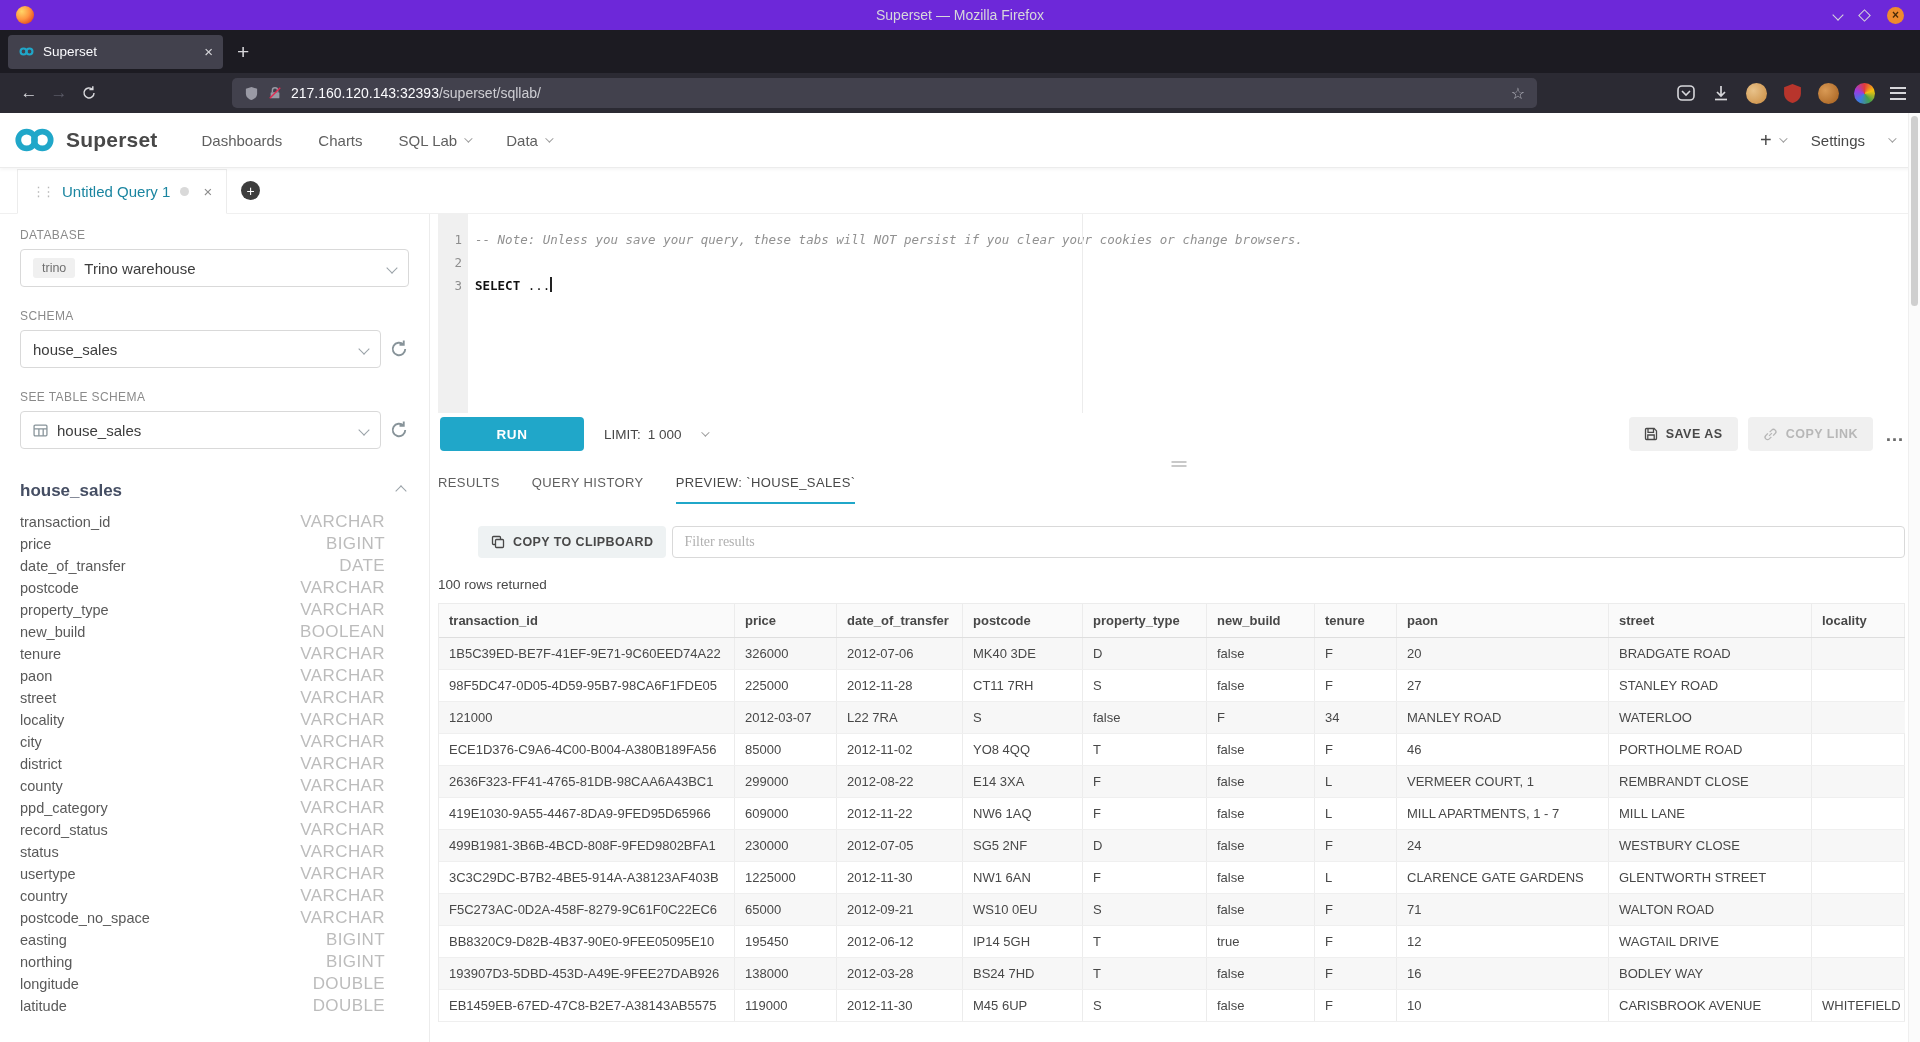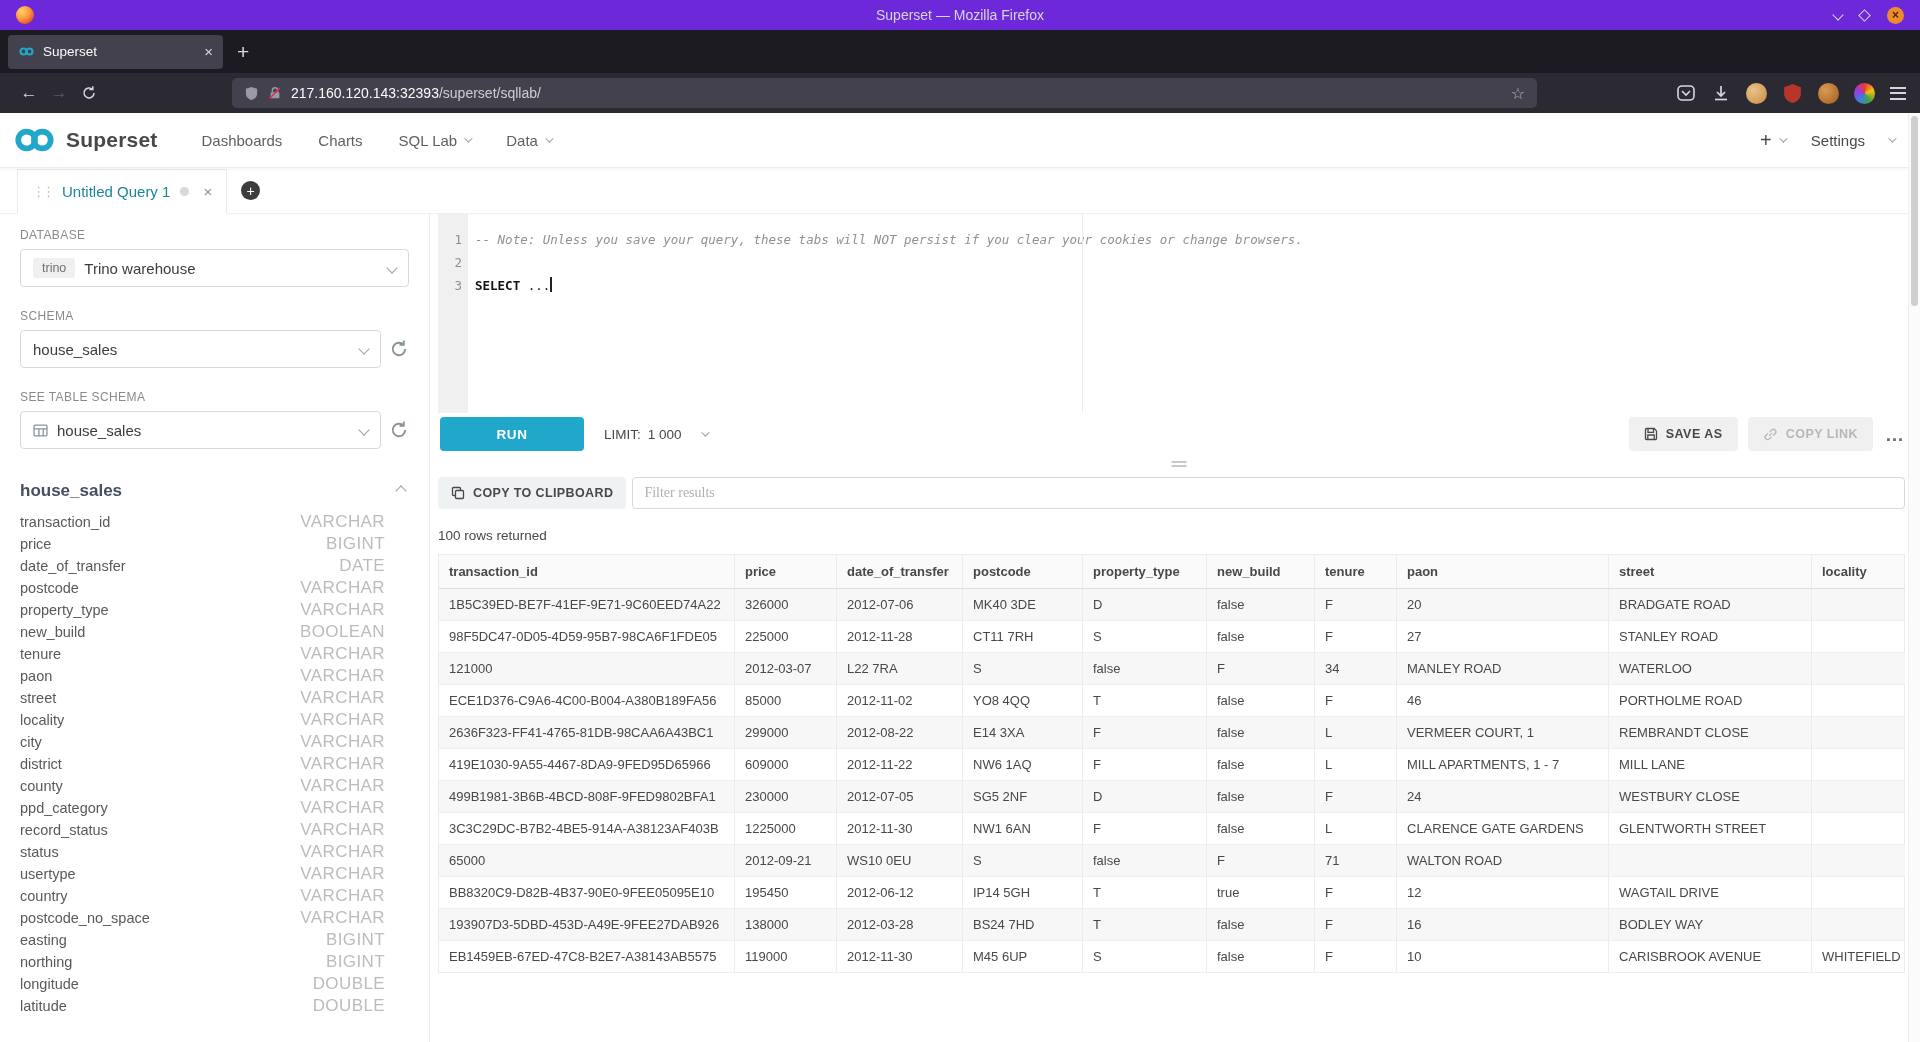--- a/index.html
+++ b/index.html
@@ -108,21 +108,21 @@
   .sec-btn + .sec-btn { margin-left:10px; }
   .more-btn { margin-left:12px; color:#6a6a6a; font-size:19px; font-weight:bold; letter-spacing:1px; background:none; border:none; line-height:1; }
 
   
   .south { flex:1; position:relative; padding:0 15px 0 0; display:flex; flex-direction:column; min-height:0; }
   .splitter-grip { position:absolute; top:6px; left:50%; transform:translateX(-50%); display:flex; flex-direction:column; gap:2px; }
   .splitter-grip span { display:block; width:15px; height:2px; background:#c9c9c9; }
   .rtabs { margin-top:20px; display:flex; gap:32px; }
   .rtab { font-size:13px; color:#5f5f5f; letter-spacing:.4px; padding-bottom:12px; border-bottom:2px solid transparent; }
   .rtab:nth-child(3) { color:#484848; border-bottom-color:#20a7c9; }
-  .results-controls { margin-top:22px; display:flex; gap:6px; }
+  .results-controls { margin-top:22px; display:flex; gap:6px;margin-left:40px; }
   .copy-btn { height:32px; background:#eef2f3; border:none; border-radius:4px; color:#484848; font-size:12.5px;
     font-weight:bold; letter-spacing:.4px; display:flex; align-items:center; gap:8px; padding:0 13px; font-family:inherit; }
   .filter-input { flex:1; height:32px; border:1px solid #d9d9d9; border-radius:4px; padding:0 11px; font-size:14px;
     color:#3c3c3c; font-family:Liberation Serif, serif; outline:none; }
   .filter-input::placeholder { color:#b0b0b0; }
   .rows-returned { margin-top:19px; font-size:13.5px; color:#484848; }
 
   .rtable { margin-top:11px; border-left:1px solid #ececec; }
   .trow { display:grid; grid-template-columns:296px 102px 126px 120px 124px 108px 82px 212px 203px minmax(0,1fr); }
   .trow > div { padding:0 10px; border-right:1px solid #ececec; white-space:nowrap; overflow:hidden; font-size:13px; color:#484848; }
@@ -426,20 +426,25 @@
         </button>
         <button class="more-btn">…</button>
       </div>
 
       <div class="south">
         <div class="splitter-grip">
             <span></span>
             <span></span>
           </div>
 
+        <div class="rtabs">
+          <span class="rtab">RESULTS</span>
+            <span class="rtab">QUERY HISTORY</span>
+            <span class="rtab">PREVIEW: `HOUSE_SALES`</span>
+        </div>
 
         <div class="results-controls">
           <button class="copy-btn">
             <svg width="14" height="14" viewBox="0 0 14 14">
               <rect x="4.5" y="4.5" width="8" height="8" rx="1" fill="none" stroke="#484848" stroke-width="1.3"></rect>
               <path d="M9.5 4.5v-2a1 1 0 0 0-1-1h-6a1 1 0 0 0-1 1v6a1 1 0 0 0 1 1h2" fill="none" stroke="#484848" stroke-width="1.3"></path>
             </svg>
             <span>COPY TO CLIPBOARD</span>
           </button>
           <input class="filter-input" type="text" placeholder="Filter results" style="">
@@ -550,20 +555,21 @@
               <div>2012-11-30</div>
               <div>NW1 6AN</div>
               <div>F</div>
               <div>false</div>
               <div>L</div>
               <div>CLARENCE GATE GARDENS</div>
               <div>GLENTWORTH STREET</div>
               <div></div>
             </div>
               <div class="trow">
+              <div>F5C273AC-0D2A-458F-8279-9C61F0C22EC6</div>
               <div>65000</div>
               <div>2012-09-21</div>
               <div>WS10 0EU</div>
               <div>S</div>
               <div>false</div>
               <div>F</div>
               <div>71</div>
               <div>WALTON ROAD</div>
               <div></div>
             </div>

